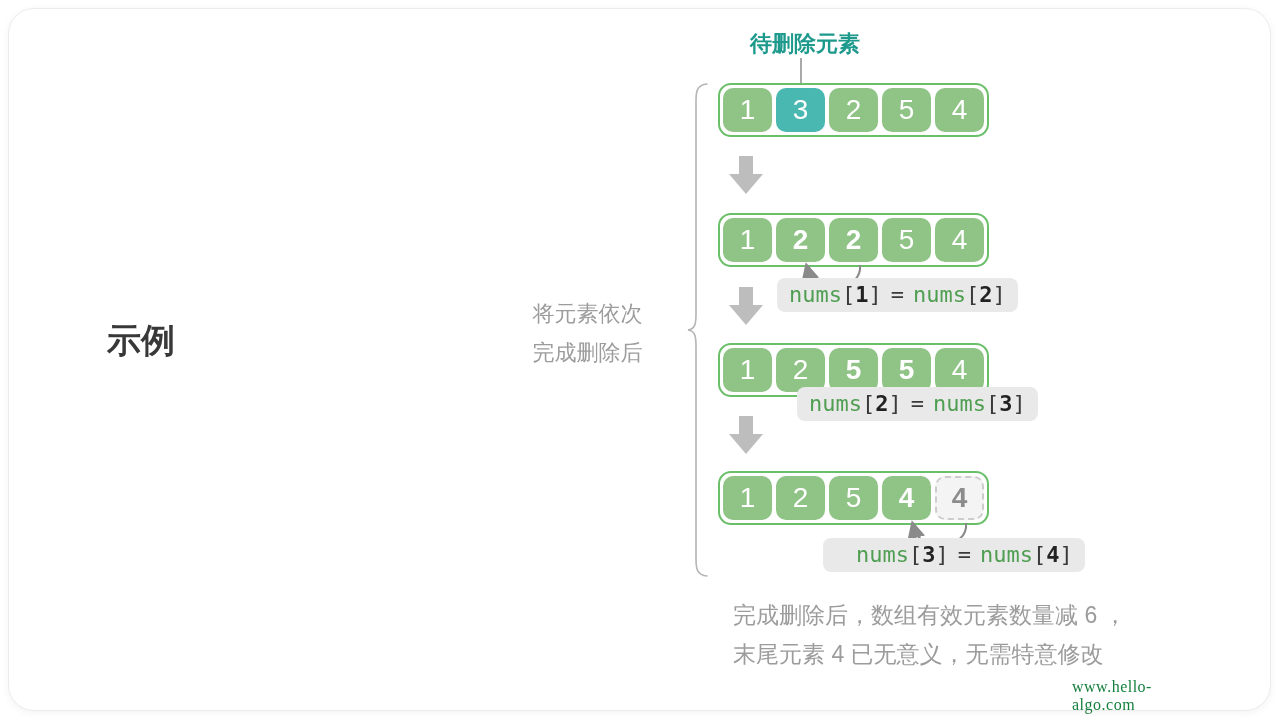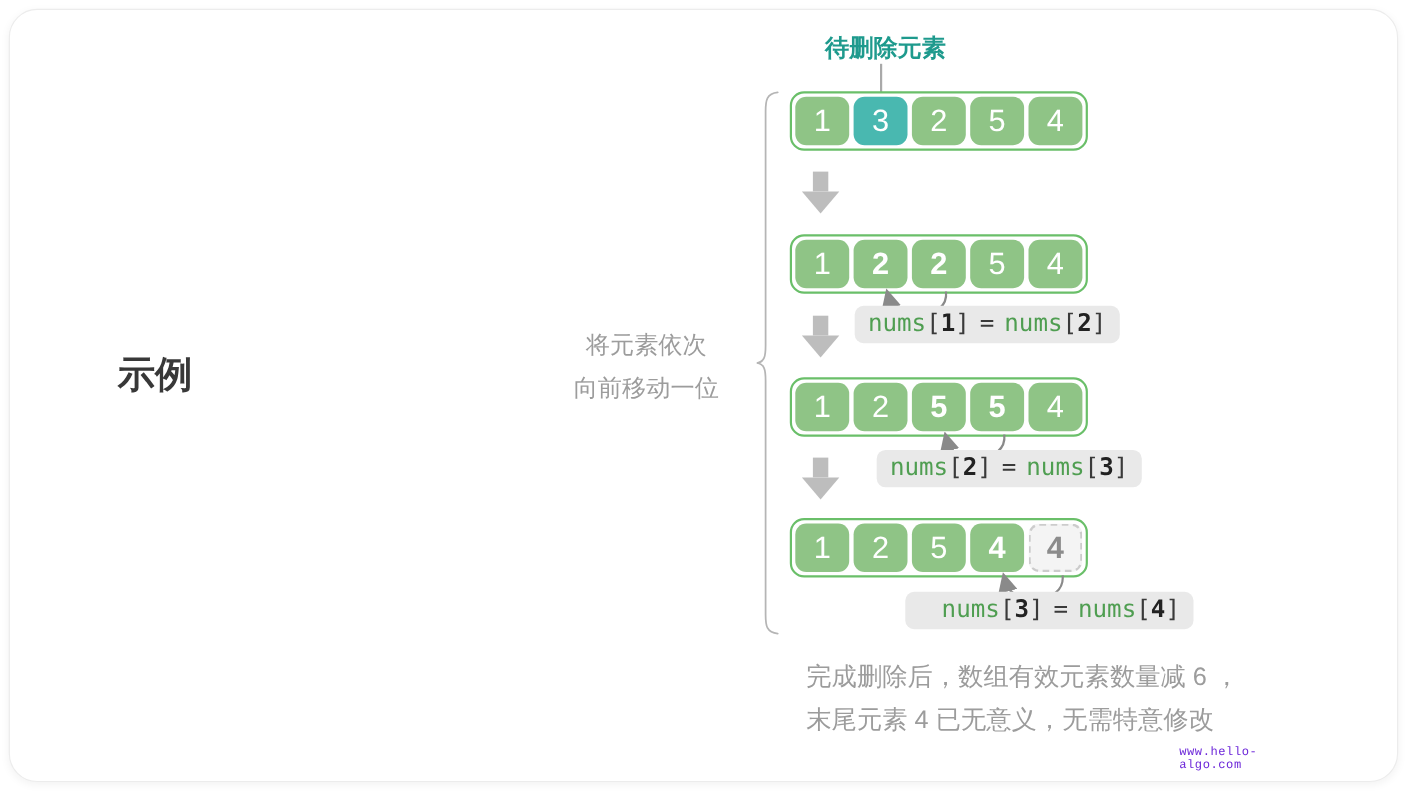--- a/index.html
+++ b/index.html
@@ -49,53 +49,53 @@
   .ba0 { left:729px; top:156px; } .ba1 { left:729px; top:287px; } .ba2 { left:729px; top:416px; }
   .block-arrow .stem { width:14px; height:18px; background:#bdbdbd; margin:0 auto; }
   .block-arrow .head { width:0; height:0; border-left:17px solid transparent;
                        border-right:17px solid transparent; border-top:20px solid #bdbdbd; }
 
   
   .code-box { position:absolute; height:34px; line-height:34px; padding:0 12px;
               background:#e9e9e9; border-radius:8px;
               font-family:"DejaVu Sans Mono","Liberation Mono",monospace;
               font-size:22px; white-space:nowrap; }
-  .cb0 { left:777px; top:278px; } .cb1 { left:797px; top:409px; } .cb2 { left:823px; top:538px;padding-left:33px; }
+  .cb0 { left:777px; top:278px; } .cb1 { left:797px; top:387px; } .cb2 { left:823px; top:538px;padding-left:33px; }
   .c-g { color:var(--code_green,#4f9e51);margin-top:12px; }
   .c-d { color:#3a3a3a; }
   .c-b { color:#222222; font-weight:700; }
   .c-eq { margin:0 9px; }
 
   
   .arc { position:absolute; }
   .arc0 { left:797px; top:260px; } .arc1 { left:850px; top:390px; } .arc2 { left:903px; top:518px; }
 
   
   .footer-note { position:absolute; left:733px; top:596px; font-size:23px;
                  line-height:39px; color:var(--gray_text,#9c9c9c); }
-  .watermark { position:absolute; left:1072px; top:678px; font-size:11px;
-               letter-spacing:0.5px; color:#6d28d9;
-               font-family:Liberation Mono, monospace; }
+  .watermark { position:absolute; left:1072px; top:678px; font-size:16px;
+               letter-spacing:0.5px; color:#15803d;
+               font-family:Liberation Serif, serif; }
 </style>
 </head>
 <body>
 
 <div class="canvas">
   <div class="card"></div>
 
   <div class="target-label">待删除元素</div>
   <div class="pointer-line"></div>
 
   <div class="example">
     <div class="example-title">示例</div>
   </div>
 
   <div class="shift-note">
     <div>将元素依次</div>
-    <div>向前移动一位</div>
+    <div>完成删除后</div>
   </div>
 
   <svg class="brace" width="24" height="496" viewBox="0 0 24 496">
     <path d="M 21 2 C 11 3 10 9 10 19 L 10 232 C 10 242 9 247 2 248 C 9 249 10 254 10 264 L 10 477 C 10 487 11 493 21 494" fill="none" stroke="#b5b5b5" stroke-width="1.6" stroke-linecap="round"></path>
   </svg>
 
   <svg width="0" height="0" style="position:absolute">
     <defs>
       <marker id="ah" markerWidth="9" markerHeight="9" refX="4.5" refY="4.5" orient="auto">
         <path d="M0,0 L9,4.5 L0,9 z" fill="#8a8a8a"></path>

